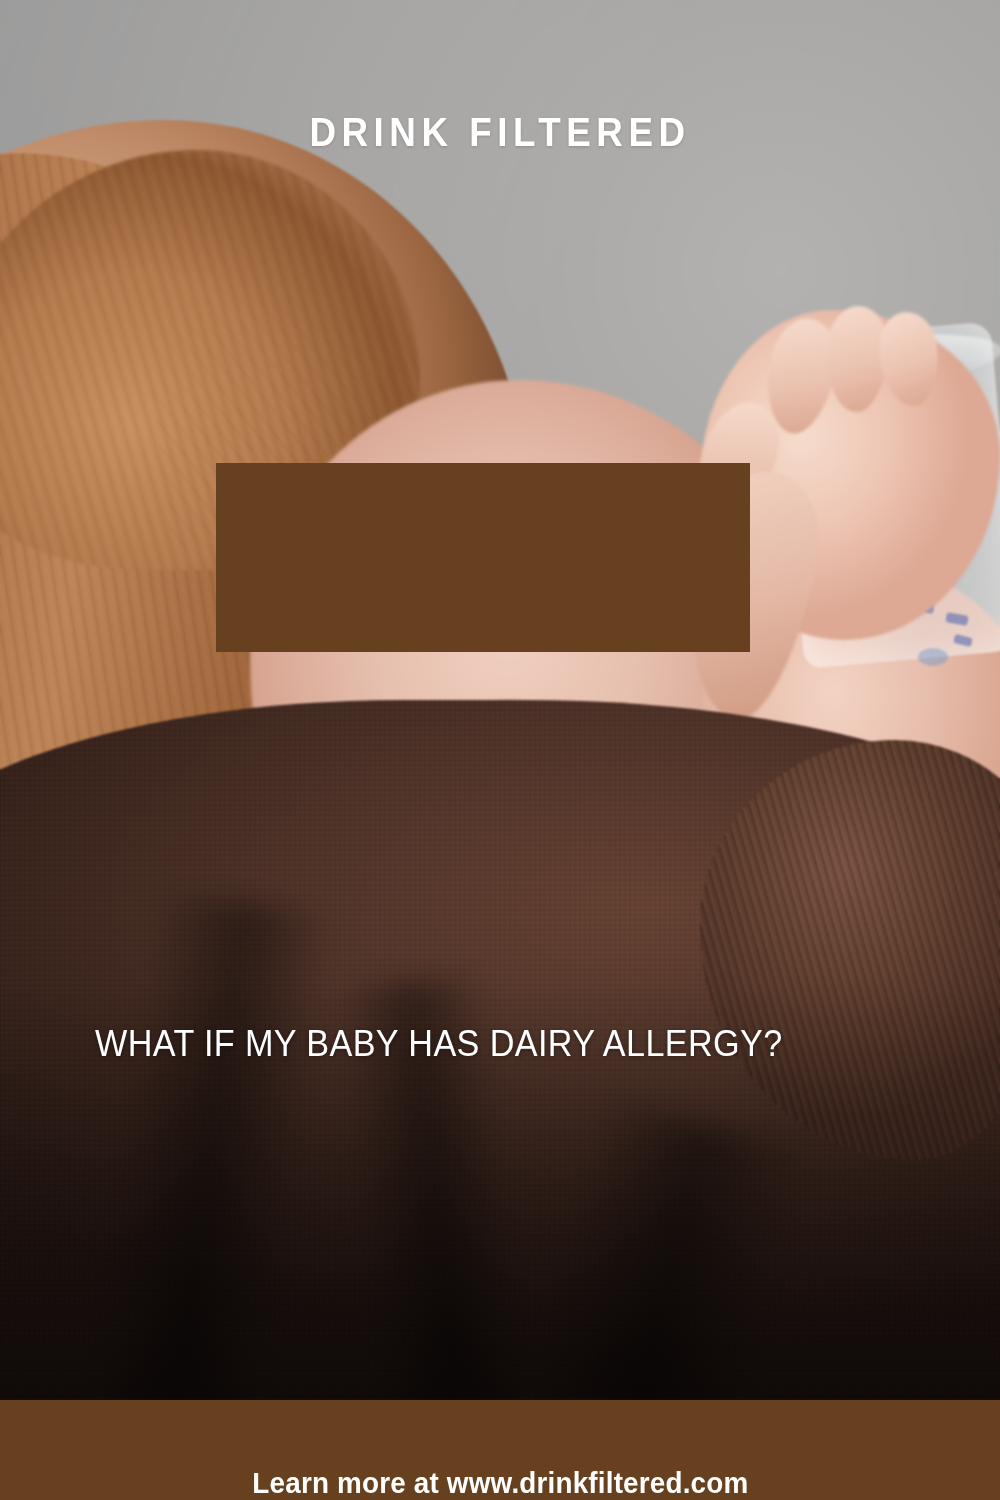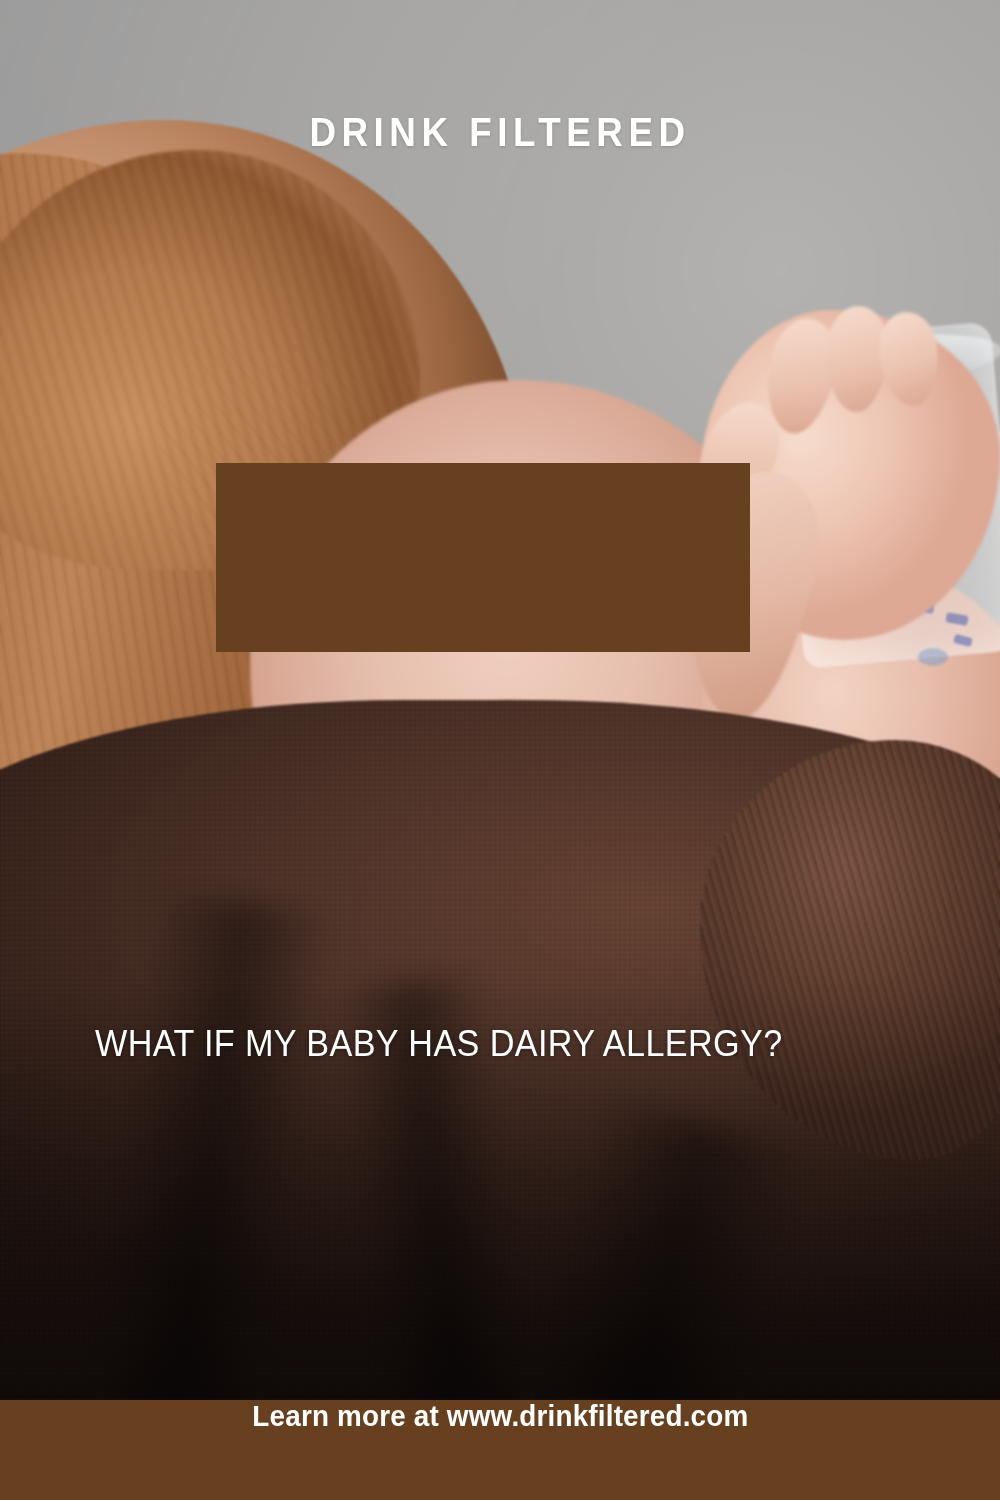--- a/index.html
+++ b/index.html
@@ -348,21 +348,21 @@
   }
 
   .footer-bar {
     position: absolute;
     left: 0;
     bottom: 0;
     width: 1000px;
     height: 100px;
     background: #67401f;
     display: flex;
-    align-items: flex-start;
+    align-items: flex-end;
     justify-content: center;
   }
   .footer-text {
     color: #ffffff;
     font-family: "Liberation Sans Narrow", "Liberation Sans", sans-serif;
     font-size: 29px;
     font-weight: 600;
     letter-spacing: 0.2px;
     transform: scaleX(0.96);
   }

